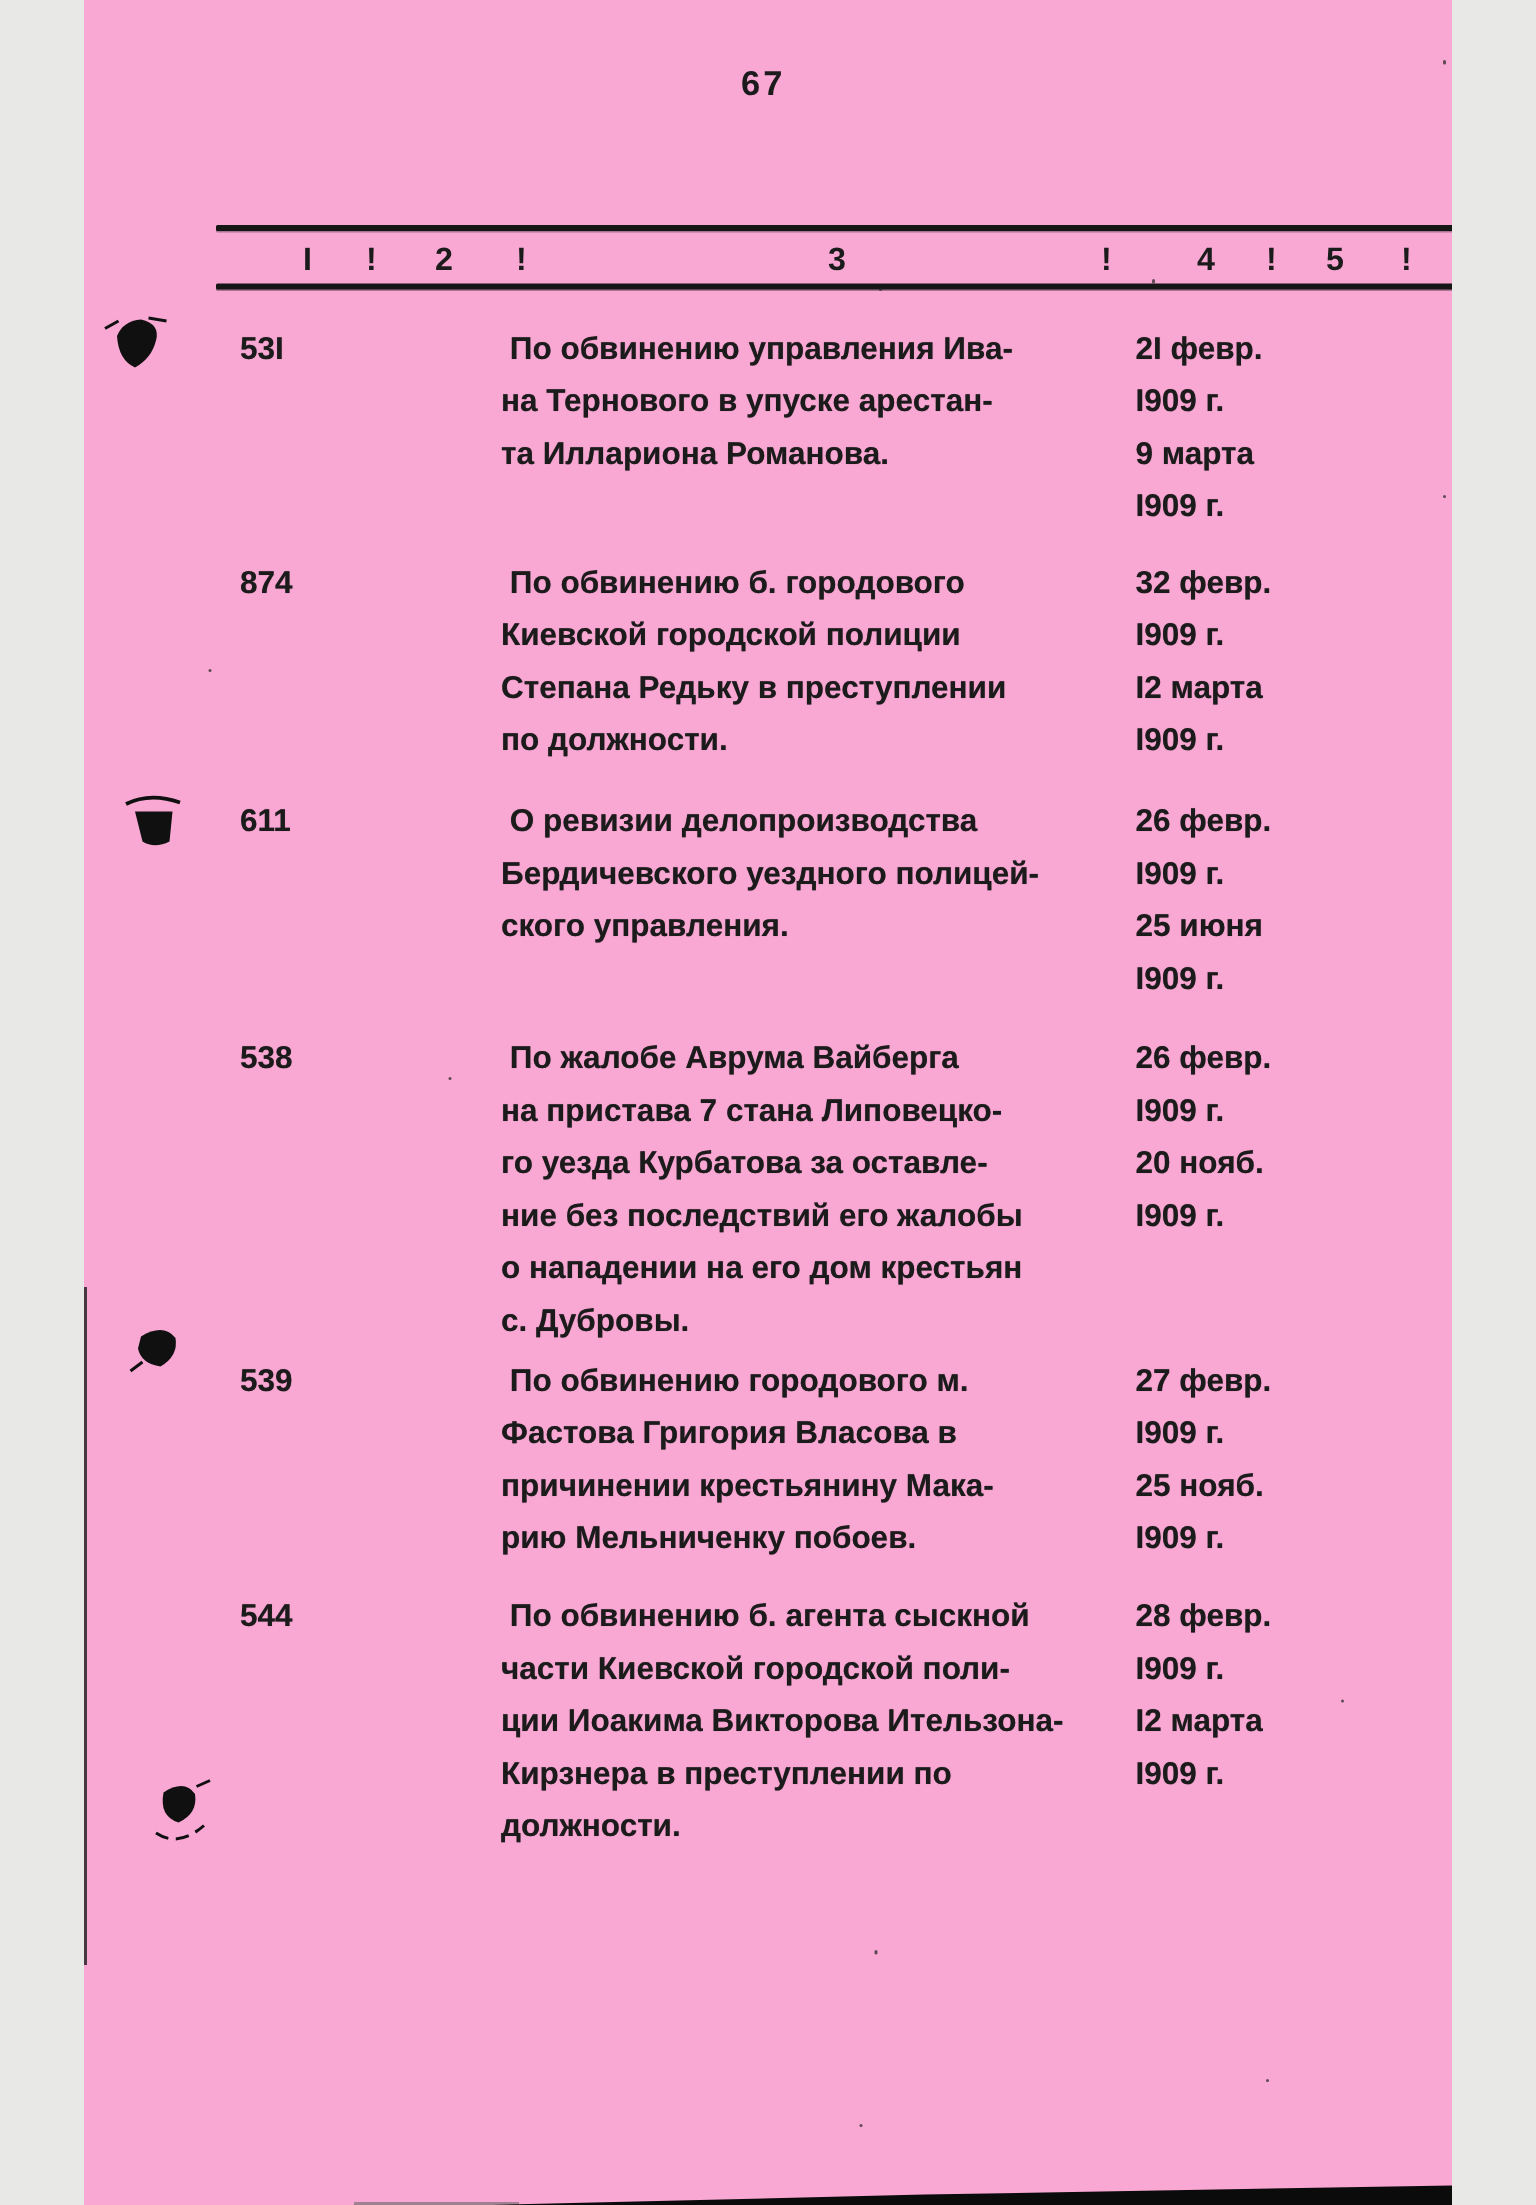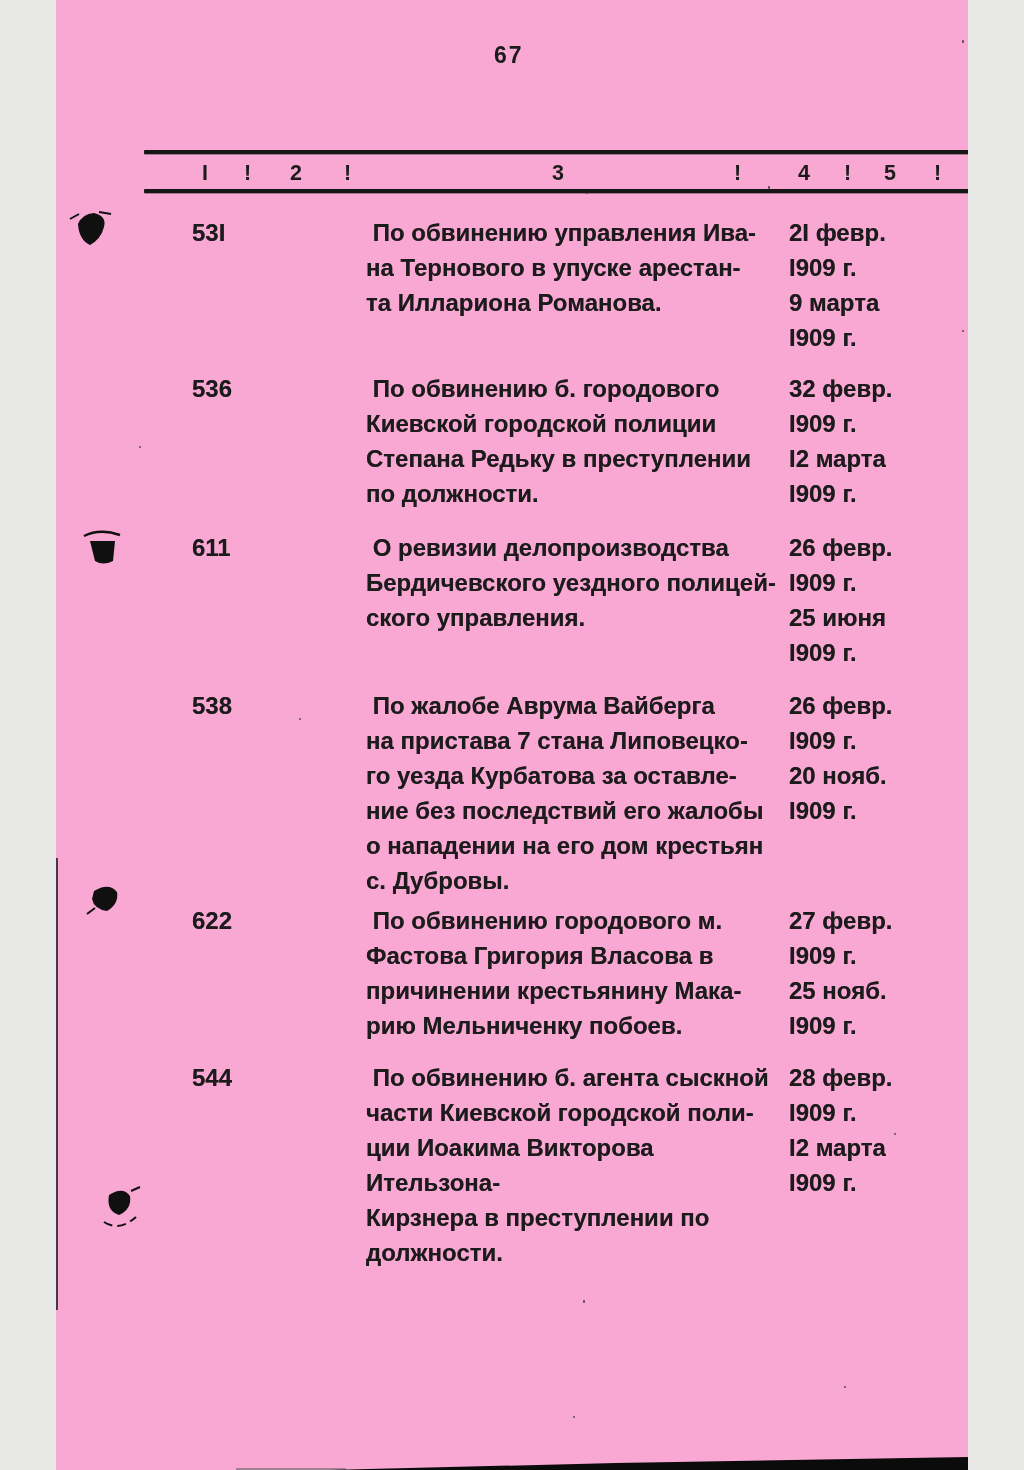--- a/index.html
+++ b/index.html
@@ -28,24 +28,23 @@
     font-size:21.5px;line-height:35px;}
   .hcell{position:absolute;top:0;}
   .h0{left:146px;} .h1{left:188px;} .h2{left:234px;} .h3{left:288px;}
   .h4{left:496px;} .h5{left:678px;} .h6{left:742px;} .h7{left:788px;}
   .h8{left:828px;} .h9{left:878px;} .h10{left:946px;}
   .entry{position:absolute;left:0;width:100%;}
   .e0{top:215px;} .e1{top:371px;} .e2{top:530px;}
   .e3{top:688px;} .e4{top:903px;} .e5{top:1060px;}
   .num,.desc,.dates{
     position:absolute;top:0;
-    font-size:24px;line-height:35px;
+    font-size:21px;line-height:35px;
     white-space:pre-wrap;
     text-shadow:0 0 .5px rgba(10,10,10,.55);
-    margin-left:32px;
   }
   .num{left:104px;width:70px;}
   .desc{left:278px;width:422px;}
   .dates{left:701px;width:150px;}
   .ink{position:absolute;}
   .speck{position:absolute;background:#2a2a2a;border-radius:1px;opacity:.75;}
   .edge-line{position:absolute;left:0;top:858px;width:2px;height:452px;
     background:#1b1b1b;opacity:.8;}
   .bottom-wedge{position:absolute;left:0;top:1440px;}
 </style>
@@ -77,21 +76,21 @@
     <div class="desc"> По обвинению управления Ива-
 на Тернового в упуске арестан-
 та Иллариона Романова.</div>
     <div class="dates">2I февр.
 I909 г.
 9 марта
 I909 г.</div>
   </section>
 
   <section class="entry e1">
-    <div class="num">536</div>
+    <div class="num">874</div>
     <div class="desc"> По обвинению б. городового
 Киевской городской полиции
 Степана Редьку в преступлении
 по должности.</div>
     <div class="dates">32 февр.
 I909 г.
 I2 марта
 I909 г.</div>
   </section>
 
@@ -114,21 +113,21 @@
 ние без последствий его жалобы
 о нападении на его дом крестьян
 с. Дубровы.</div>
     <div class="dates">26 февр.
 I909 г.
 20 нояб.
 I909 г.</div>
   </section>
 
   <section class="entry e4">
-    <div class="num">622</div>
+    <div class="num">539</div>
     <div class="desc"> По обвинению городового м.
 Фастова Григория Власова в
 причинении крестьянину Мака-
 рию Мельниченку побоев.</div>
     <div class="dates">27 февр.
 I909 г.
 25 нояб.
 I909 г.</div>
   </section>
 

